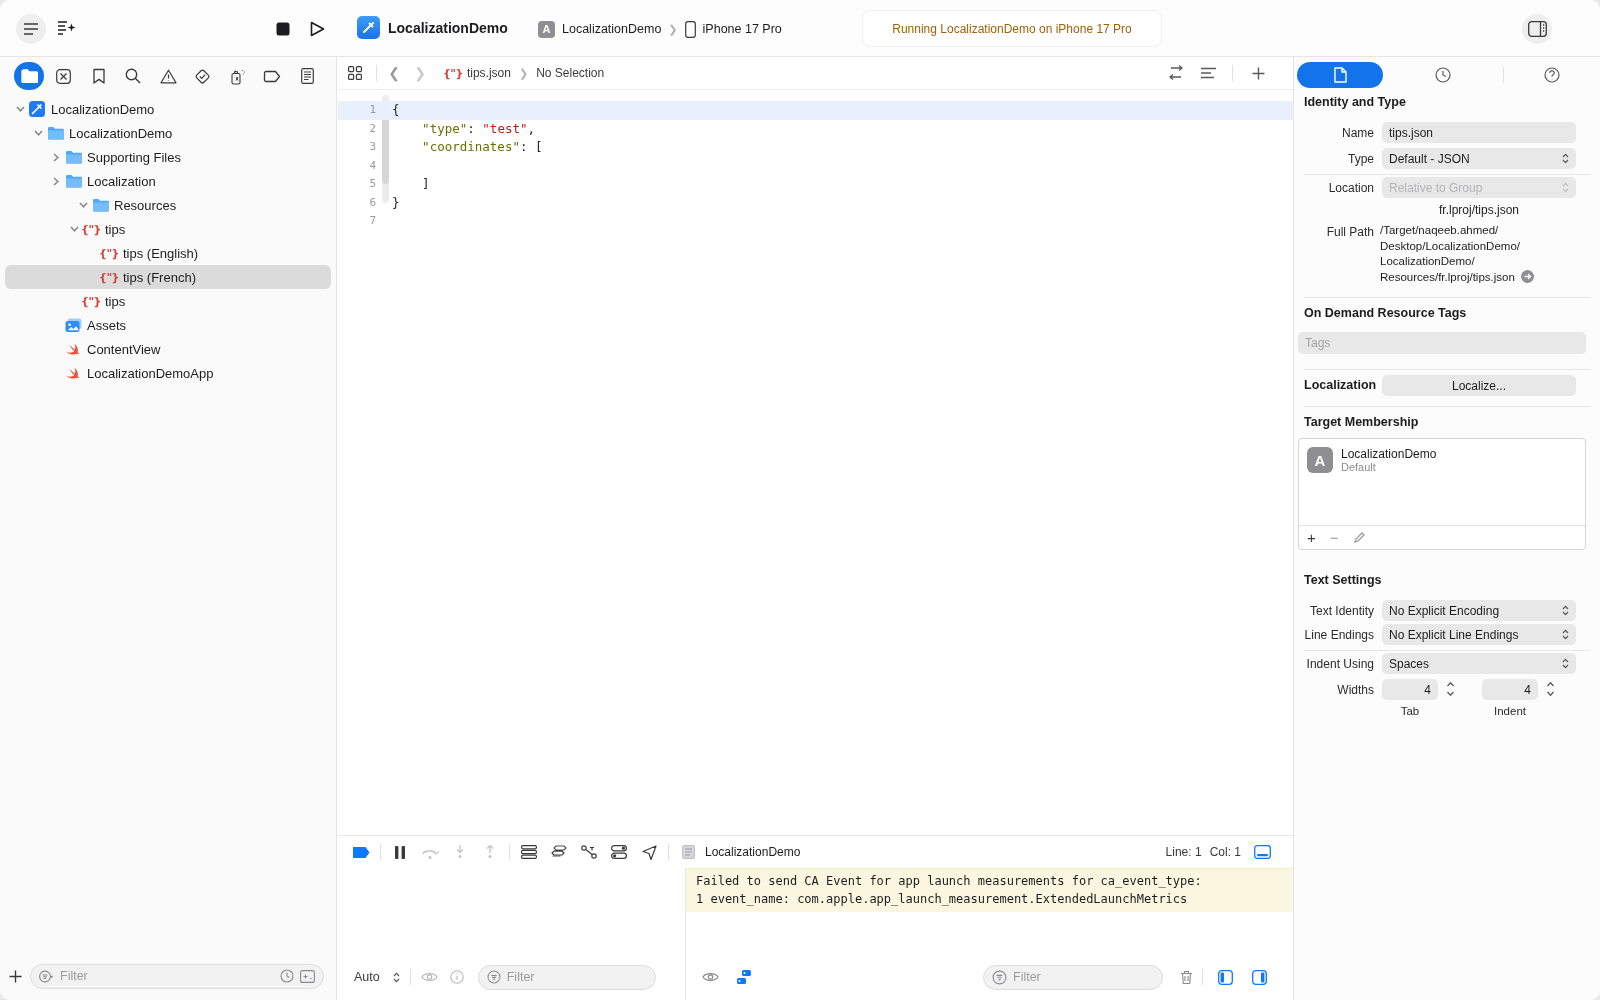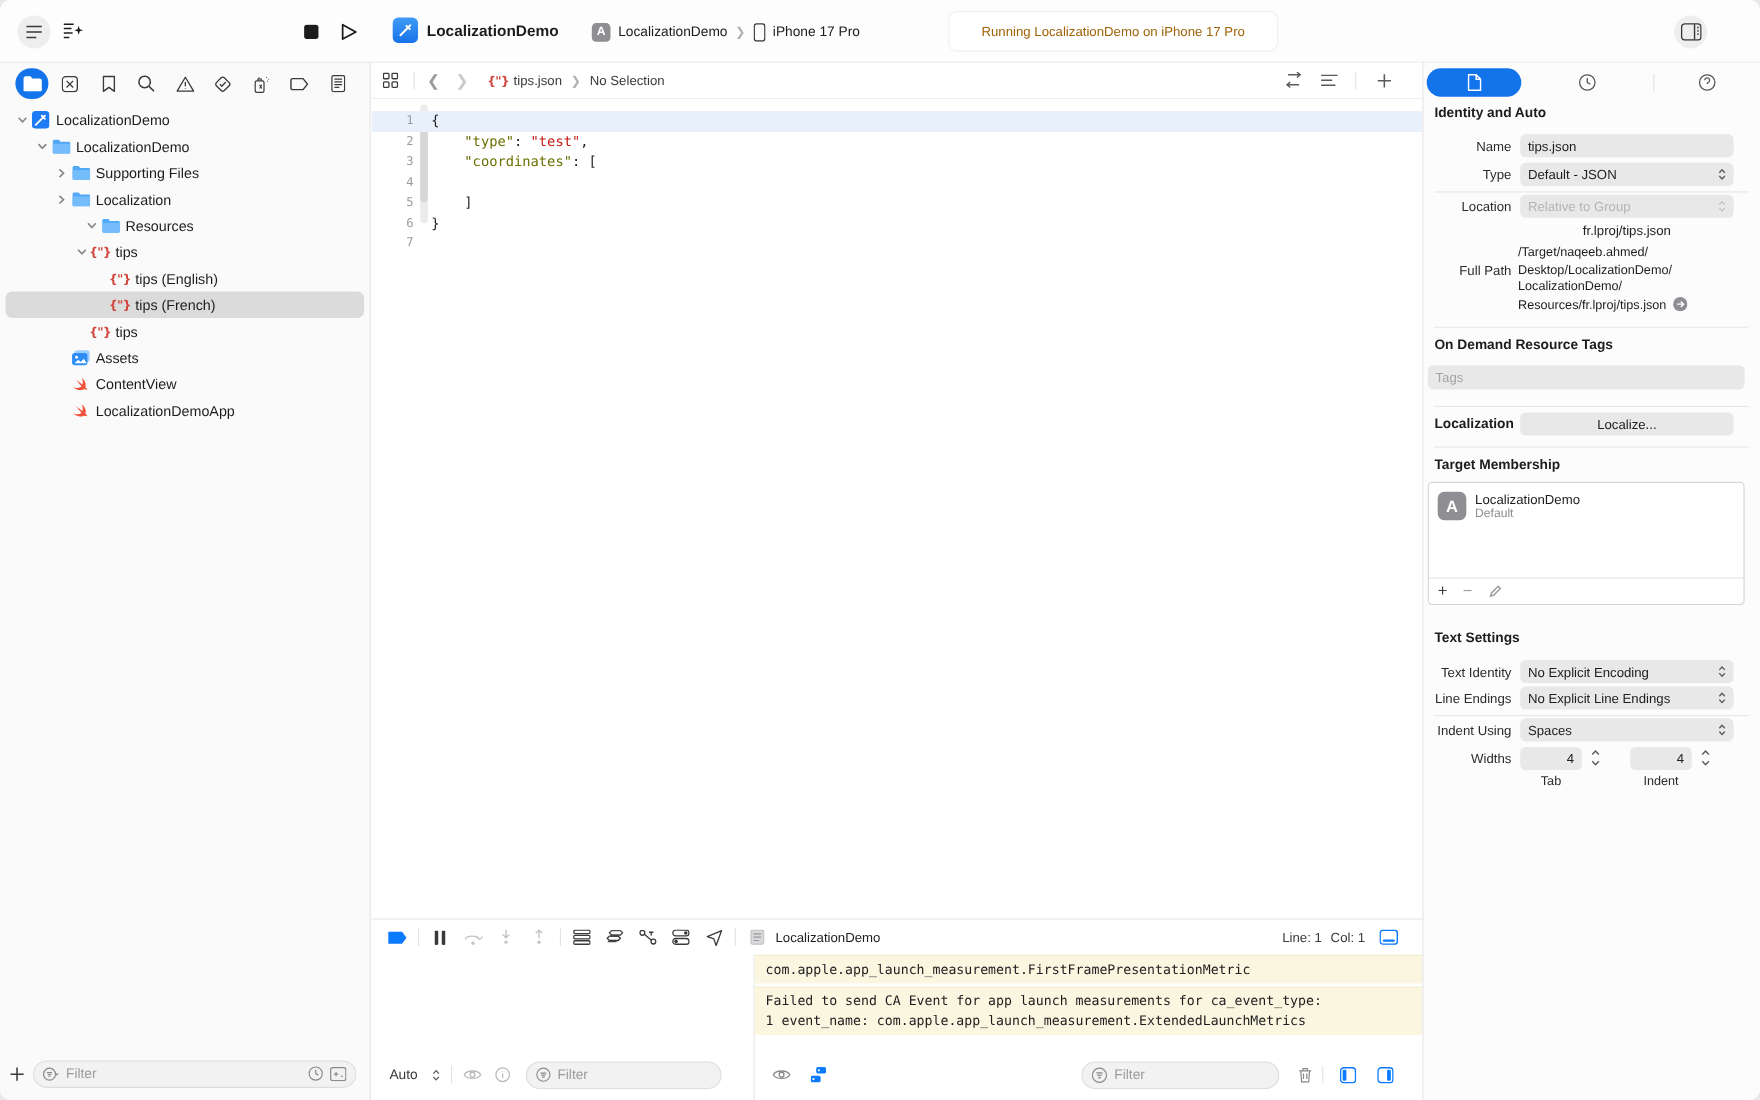--- a/index.html
+++ b/index.html
@@ -554,23 +554,20 @@
                 <path d="M4.6 6h5.8M5.4 7.9h4.2M6.2 9.8h2.6"></path>
               </svg>
             <span>Filter</span>
           </div>
         </div>
       </div>
 
       <div class="console-pane">
         <div id="console-log" style="padding-top:0">
             <div class="log-entry">
-              <div class="log-line">com.apple.app_launch_measurement.FirstFramePresentationMetric</div>
-            </div>
-            <div class="log-entry">
               <div class="log-line">Failed to send CA Event for app launch measurements for ca_event_type:</div>
               <div class="log-line">1 event_name: com.apple.app_launch_measurement.ExtendedLaunchMetrics</div>
             </div>
           </div>
         <div class="pane-toolbar" style="font-family:'Liberation Sans',sans-serif">
           <svg style="margin-left:16px" width="17" height="12" viewBox="0 0 17 12" fill="none" stroke="#8a8a8e" stroke-width="1.2">
               <path d="M1 6c2.5-4.5 12.5-4.5 15 0-2.5 4.5-12.5 4.5-15 0z"></path>
               <circle cx="8.5" cy="6" r="2.2"></circle>
             </svg>
           <div style="margin-left:18px">
@@ -628,21 +625,21 @@
       </div>
       <div style="width:1px;height:16px;background:#e3e1e1"></div>
       <div style="width:96px;display:flex;justify-content:center">
         <svg width="16" height="16" viewBox="0 0 16 16" fill="none" stroke="#5a5a5e" stroke-width="1.2">
             <circle cx="8" cy="8" r="7"></circle>
             <path d="M5.8 6a2.2 2.2 0 114 1.2c-.7.8-1.8 1-1.8 2.2M8 12v.2"></path>
           </svg>
       </div>
     </div>
 
-    <div class="sec-h" style="position:absolute;left:10px;top:38px">Identity and Auto</div>
+    <div class="sec-h" style="position:absolute;left:10px;top:38px">Identity and Type</div>
 
     <div class="insp-label" style="top:69px;left:0;width:80px">Name</div>
     <div class="field" style="top:65px;left:88px;width:194px">
         <span>tips.json</span>
       </div>
 
     <div class="insp-label" style="top:95px;left:0;width:80px">Type</div>
     <div class="field" style="top:91px;left:88px;width:194px">
       <span style="flex:1">Default - JSON</span>
       <svg width="7" height="11" viewBox="0 0 7 11" fill="none" stroke="#5a5a5e" stroke-width="1.2">
@@ -655,21 +652,21 @@
     <div class="insp-label" style="top:124px;left:0;width:80px">Location</div>
     <div class="field disabled" style="top:120px;left:88px;width:194px">
       <span style="flex:1">Relative to Group</span>
       <svg width="7" height="11" viewBox="0 0 7 11" fill="none" stroke="#c0c0c3" stroke-width="1.2">
           <path d="M1 4l2.5-2.7L6 4M1 7l2.5 2.7L6 7"></path>
         </svg>
     </div>
 
     <div style="position:absolute;top:146px;left:88px;width:194px;text-align:center;font-size:12px">fr.lproj/tips.json</div>
 
-    <div class="insp-label" style="top:182px;left:0;width:80px">Full Path</div>
+    <div class="insp-label" style="top:168px;left:0;width:80px">Full Path</div>
     <div style="position:absolute;top:166px;left:86px;width:200px;font-size:11.5px;line-height:15.5px">
       <div>/Target/naqeeb.ahmed/</div>
       <div>Desktop/LocalizationDemo/</div>
       <div>LocalizationDemo/</div>
       <div><span>Resources/fr.lproj/tips.json</span>
         <svg style="display:inline-block;vertical-align:-2px;margin-left:3px" width="13" height="13" viewBox="0 0 13 13">
             <circle cx="6.5" cy="6.5" r="6.5" fill="#8e8e93"></circle>
             <path d="M3.5 6.5h6M7 4l2.5 2.5L7 9" stroke="#fff" stroke-width="1.3" fill="none"></path>
           </svg>
       </div>

